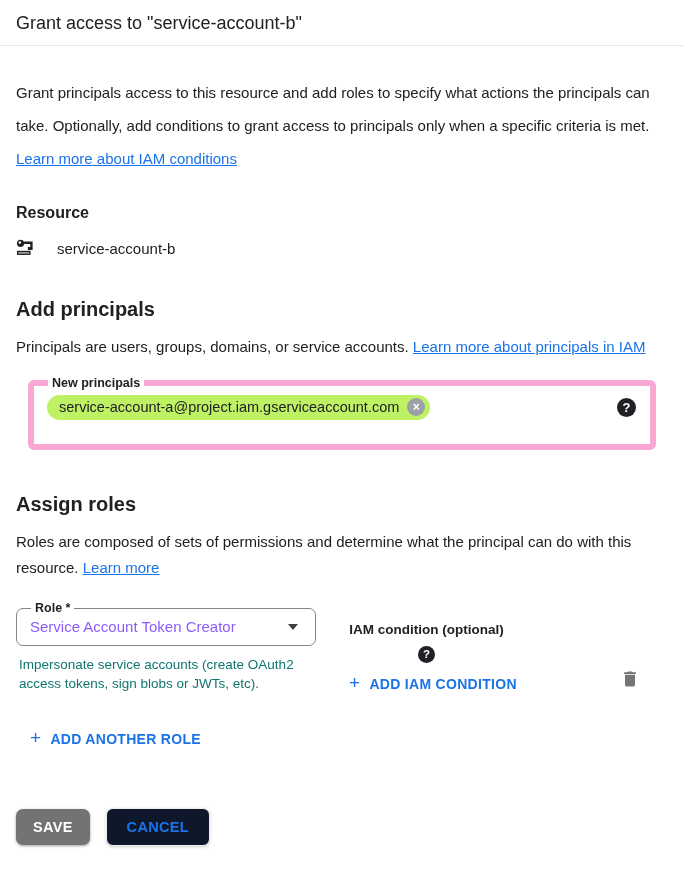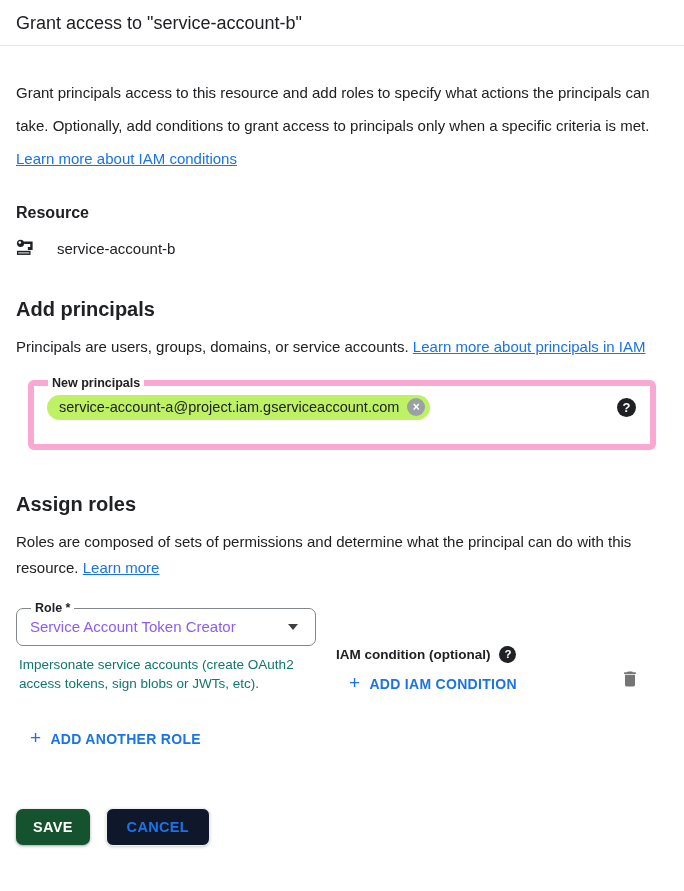--- a/index.html
+++ b/index.html
@@ -61,37 +61,37 @@
   }
   .role-value-row { display: flex; align-items: center; justify-content: space-between; margin-top: 3px; }
   .role-value { font-size: 15px; color: #8b5cf6; }
   .dropdown-arrow {
     width: 0; height: 0; border-left: 5px solid transparent; border-right: 5px solid transparent;
     border-top: 6px solid #3c4043; margin-right: 3px;
   }
   .role-help { margin-top: 9px; padding-left: 3px; font-size: 13.5px; line-height: 19px; color: #0f766e; max-width: 285px; }
 
   .cond-col { margin-left: 20px; padding-top: 3px; }
-  .cond-label-row { display: flex; align-items: center; gap: 9px; font-size: 13.5px; font-weight: 700; color: #202124; }
+  .cond-label-row { display: flex; align-items: center; gap: 9px; font-size: 13.5px; font-weight: 700; color: #202124; flex-direction: column; }
   .text-btn {
     display: flex; align-items: center; gap: 9px; border: none; background: transparent;
     color: #1a73e8; font-family: inherit; font-size: 14px; font-weight: 700; letter-spacing: 0.3px;
     cursor: pointer; padding: 0;
   }
   .text-btn .plus-icon { font-size: 19px; font-weight: 400; line-height: 1; position: relative; top: -1px; }
   .add-condition-btn { margin-top: 11px; margin-left: 13px; }
   .add-role-btn { margin-top: 36px; margin-left: 14px; }
 
   .trash-col { margin-left: auto; margin-right: 28px; padding-top: 9px; }
   .trash-btn { background: transparent; border: none; cursor: pointer; padding: 0; line-height: 0; }
 
   .footer { margin-top: 60px; display: flex; align-items: center; gap: 16px; }
   .btn { border: none; border-radius: 7px; font-family: inherit; font-size: 14.5px; font-weight: 700; letter-spacing: 0.3px; cursor: pointer; padding: 10px 17px; }
   .btn-save {
-    background: #14532d; color: #ffffff;
+    background: #737373; color: #ffffff;
     box-shadow: 0 1px 2px rgba(60,64,67,0.3), 0 1px 3px 1px rgba(60,64,67,0.15);
   }
   .btn-cancel {
     background: #0f172a; color: #1a73e8; padding: 10px 20px;
     border: 1px solid #f1f1f1;
     box-shadow: 0 1px 2px rgba(60,64,67,0.15), 0 1px 3px 1px rgba(60,64,67,0.08);
   }
 </style>
 </head>
 <body>

